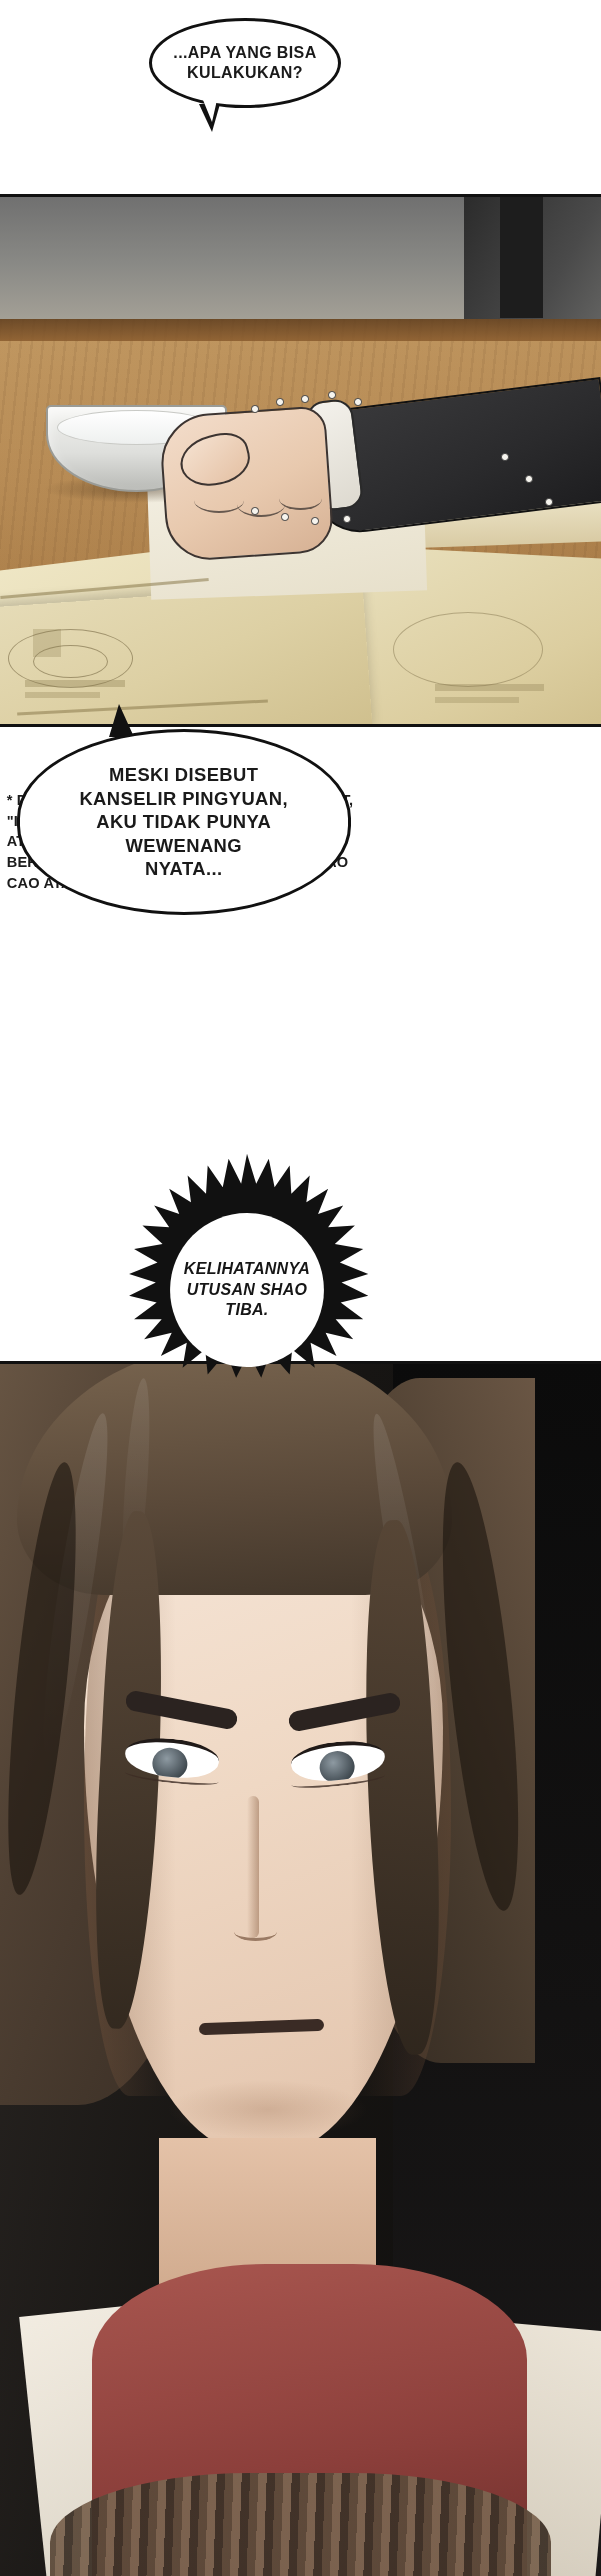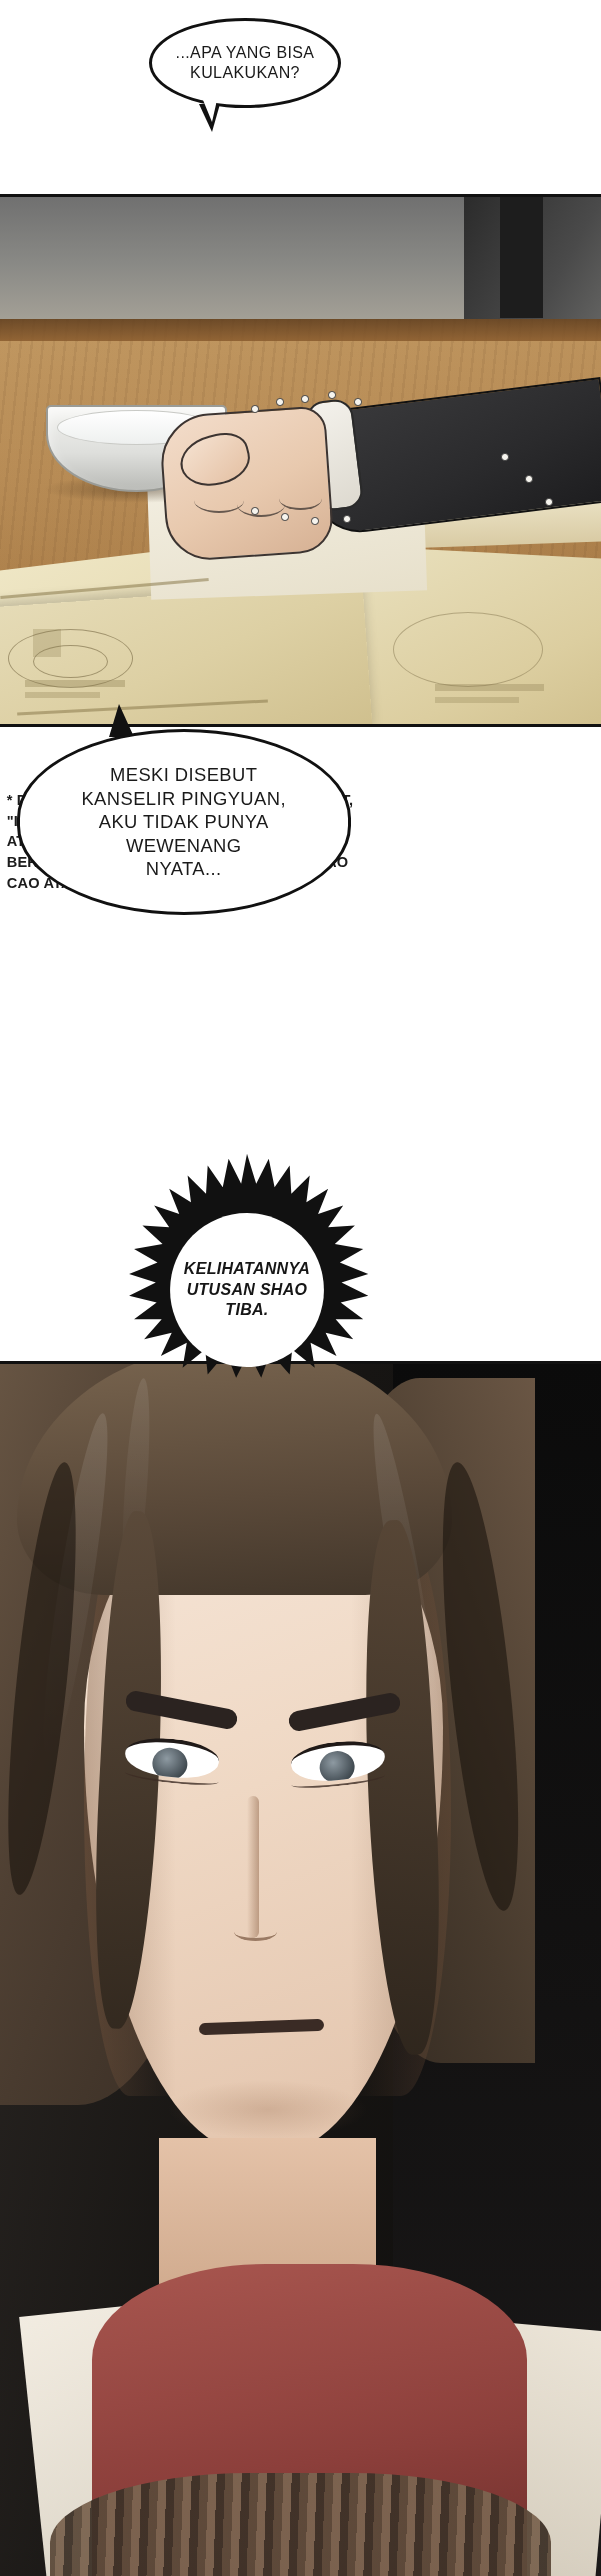--- a/index.html
+++ b/index.html
@@ -24,21 +24,21 @@
     border: 3.3px solid #111111;
     border-radius: 50% / 50%;
     display: flex;
     align-items: center;
     justify-content: center;
     text-align: center;
     z-index: 40;
   }
   .bubble-text {
     font-family: "Liberation Sans", sans-serif;
-    font-weight: 400;
+    font-weight: 700;
     color: #1a1a1a;
     letter-spacing: 0.4px;
     line-height: 1.28;
     white-space: pre-line;
   }
   .tail {
     position: absolute;
     width: 0; height: 0;
     z-index: 39;
   }

